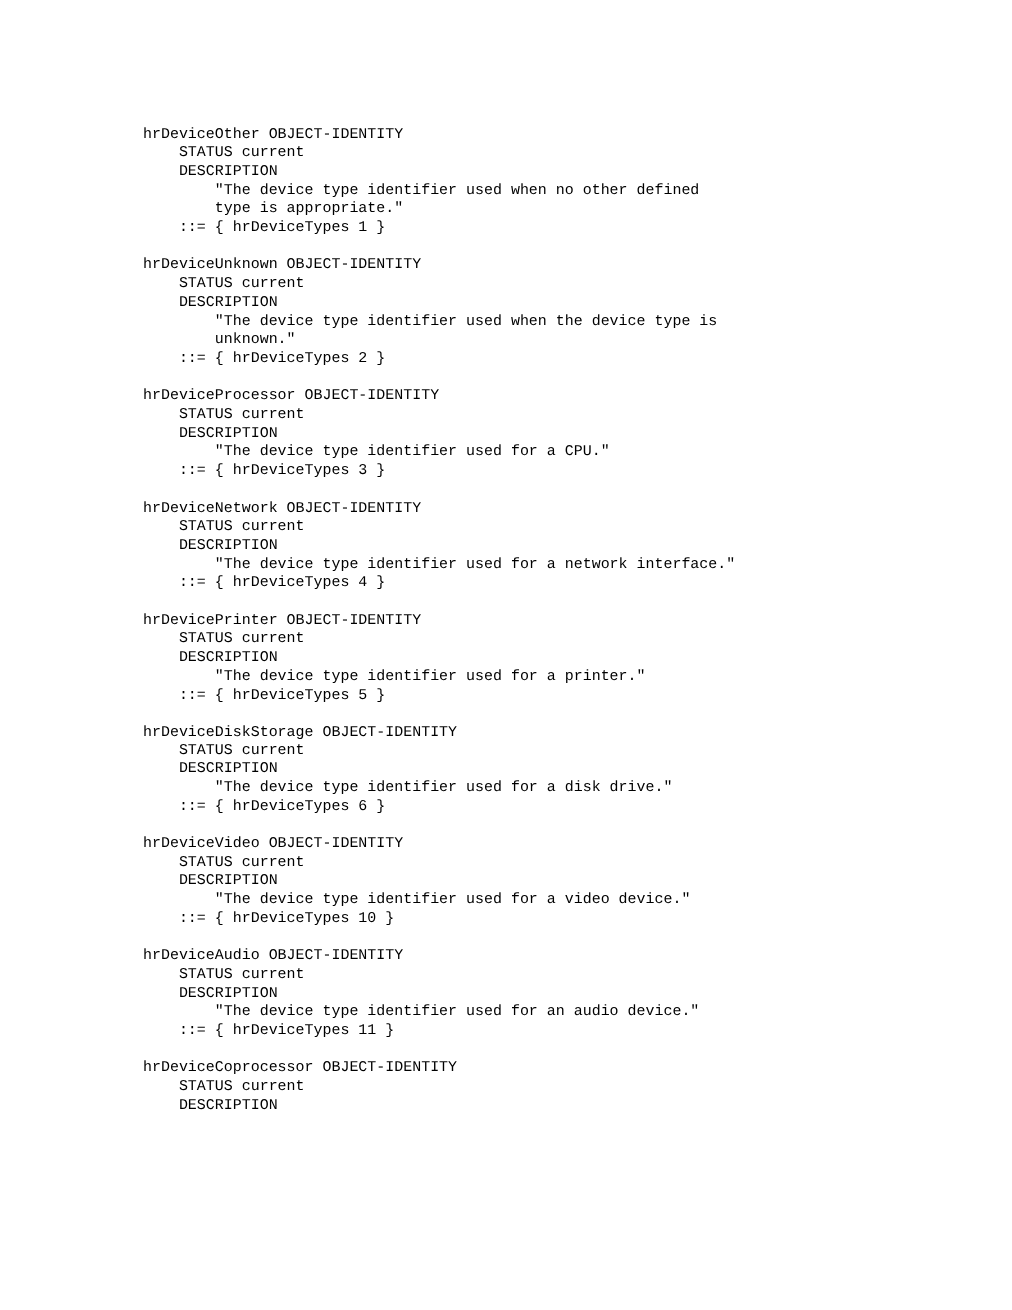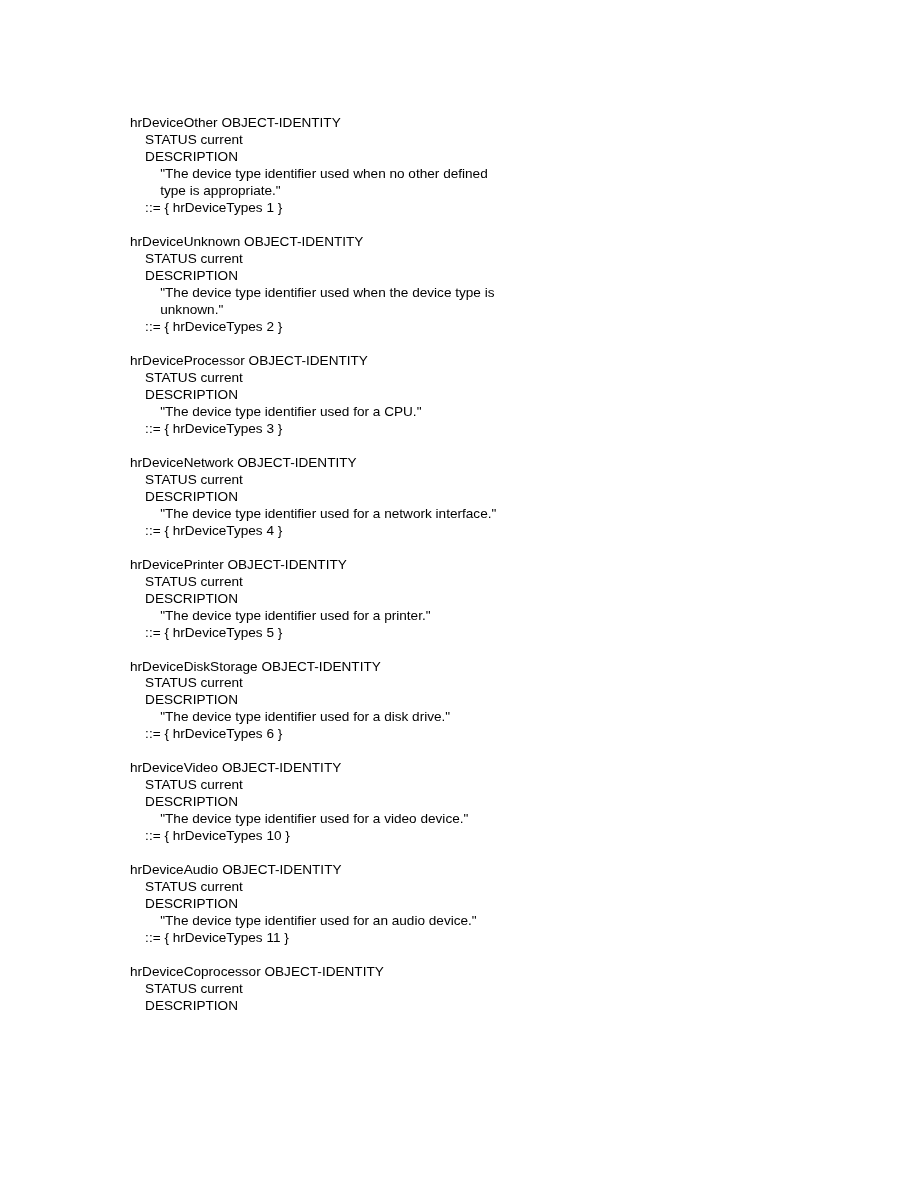--- a/index.html
+++ b/index.html
@@ -6,21 +6,21 @@
     margin: 0;
     padding: 0;
     background: #ffffff;
     width: 920px;
   }
   .page {
     box-sizing: border-box;
     width: 920px;
     min-height: 1191px;
     padding: 115px 130px 70px 130px;
-    font-family: Liberation Sans, sans-serif;
+    font-family: Liberation Mono, monospace;
     font-size: 13.6px;
     line-height: 1.25;
     color: #000000;
     white-space: pre;
   }
 </style>
 </head>
 <body>
 
 <div class="page" id="doc">hrDeviceOther OBJECT-IDENTITY

